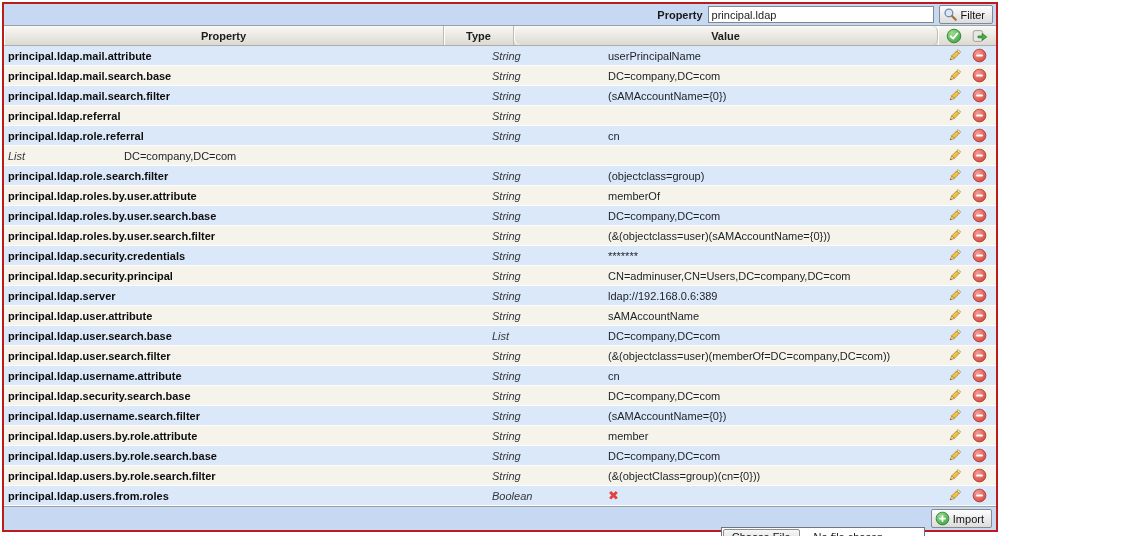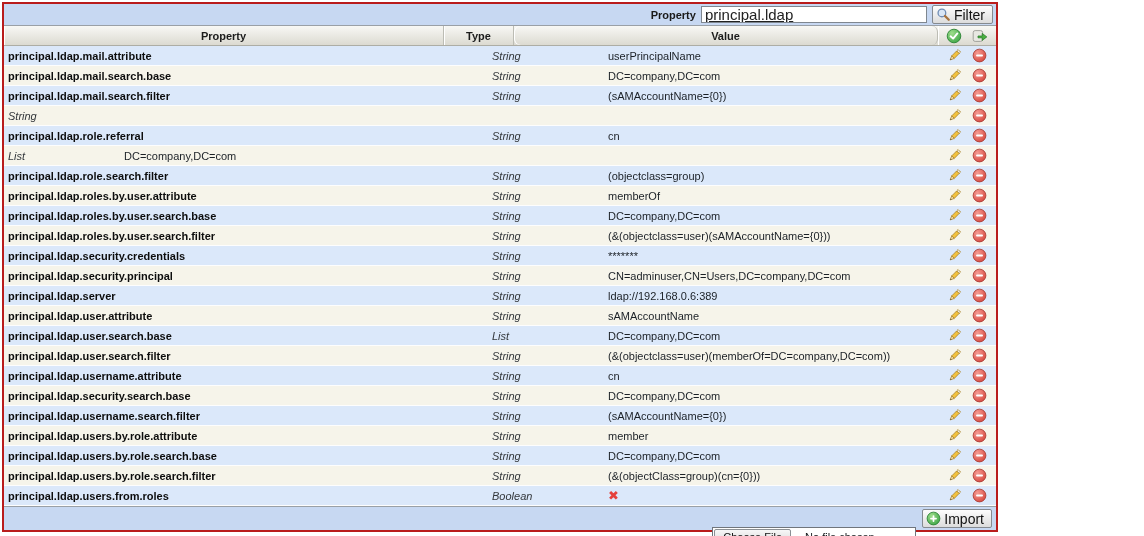--- a/index.html
+++ b/index.html
@@ -32,36 +32,35 @@
     gap: 5px;
     padding-right: 3px;
     border-bottom: 1px solid #9aa0a6;
   }
   .filter-bar .lbl { font-weight: bold; color: #1a1a1a; }
   .filter-bar input {
     width: 226px;
     height: 17px;
     border: 1px solid #7f8790;
     font-family: "Liberation Sans", "DejaVu Sans", sans-serif;
-    font-size: 15px;
+    font-size: 11px;
     padding: 0 3px;
     background: #fff;
     color: #222;
-    text-decoration: underline;
   }
   .btn {
     display: inline-flex;
     align-items: center;
     gap: 3px;
     height: 19px;
     padding: 0 7px 0 3px;
     background: linear-gradient(#fdfdfd, #dcdcdc);
     border: 1px solid #858a90;
     border-radius: 2px;
-    font-size: 14px;
+    font-size: 11px;
     color: #111;
     cursor: pointer;
     white-space: nowrap;
   }
 
   
   .header-row {
     display: flex;
     height: 20px;
     background: linear-gradient(#f8f8f5, #dcdad1);
@@ -270,20 +269,21 @@
                     <stop offset="1" stop-color="#d33a31"></stop>
   </radialGradient>
                 </defs>
   <circle cx="8" cy="8" r="6.8" fill="url(#gRed)" stroke="#a83a32" stroke-width="0.9"></circle>
   <rect x="4.3" y="7" width="7.4" height="2" rx="1" fill="#ffffff"></rect>
               </svg>
             </span>
           </div>
         </div>
         <div class="row cream">
+          <div class="cell cell-prop">principal.ldap.referral</div>
           <div class="cell cell-type">String</div>
           <div class="cell cell-value"></div>
           <div class="cell cell-actions">
             <span class="icon-btn">
               <svg viewBox="0 0 16 16">
   <g transform="rotate(45 8 8)">
     <rect x="6.2" y="0.8" width="3.8" height="2.2" fill="#efefe8" stroke="#a98127" stroke-width="0.8"></rect>
     <rect x="6.2" y="3" width="3.8" height="7.4" fill="#f3c23f" stroke="#a98127" stroke-width="0.8"></rect>
     <polygon points="6.2,10.4 10,10.4 8.1,14.6" fill="#f6e3bd" stroke="#a98127" stroke-width="0.8"></polygon>
     <polygon points="7.5,13.2 8.8,13.2 8.1,14.6" fill="#4a4a4a"></polygon>

